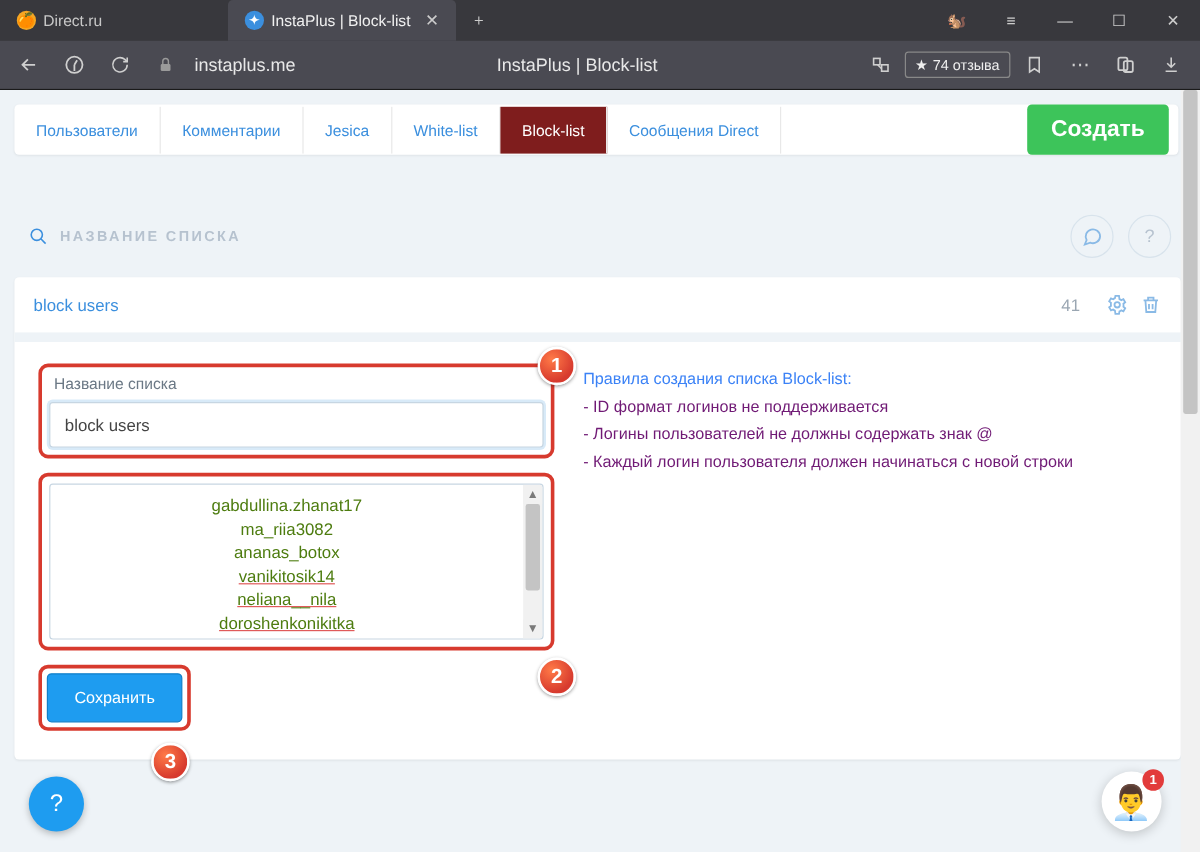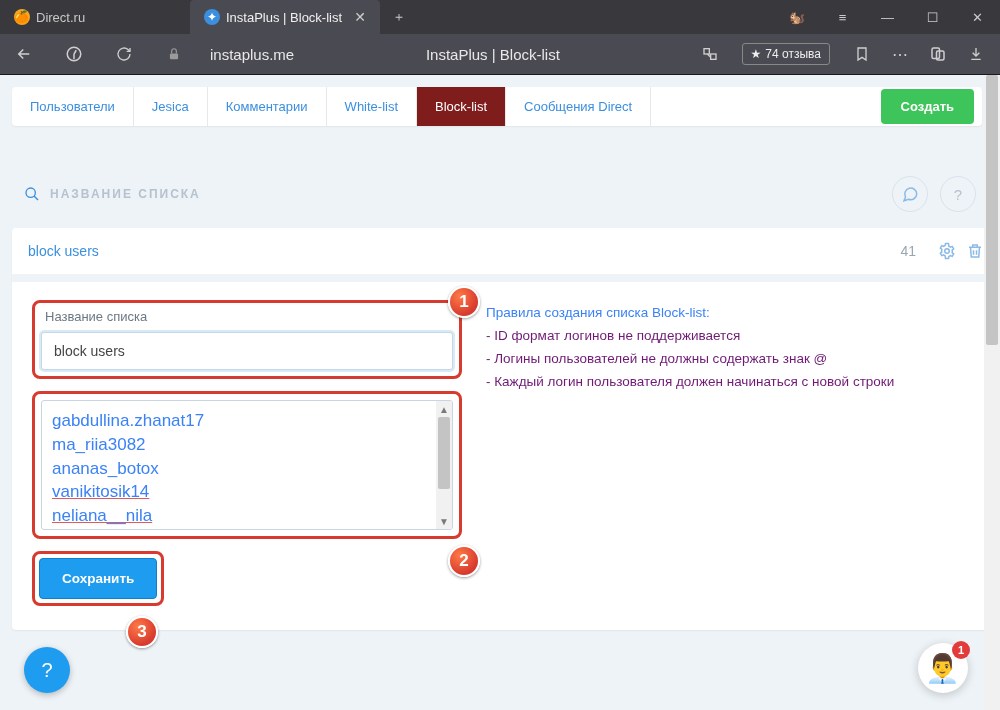--- a/index.html
+++ b/index.html
@@ -9,45 +9,45 @@
 .chrome{background:#38383d;border-bottom:1px solid #1a1a1a}
 .tabbar{display:flex;align-items:center;height:34px}
 .tab{display:flex;align-items:center;gap:6px;height:34px;padding:0 14px;color:#c8c8c8;font-size:13px;min-width:190px}
 .tab.active{background:#4a4a52;border-top-left-radius:4px;border-top-right-radius:4px;color:#f0f0f0}
 .tab .favicon{width:16px;height:16px;border-radius:50%;display:inline-flex;align-items:center;justify-content:center;font-size:12px}
 .tab .close{margin-left:auto;color:#ccc;font-size:14px}
 .newtab{width:26px;height:26px;display:flex;align-items:center;justify-content:center;color:#ccc;margin-left:6px;border-radius:4px}
 .winctrl{margin-left:auto;display:flex}
 .winctrl span{width:45px;height:34px;display:flex;align-items:center;justify-content:center;color:#ccc;font-size:13px}
 
-.addrbar{display:flex;align-items:center;height:40px;background:#4a4a52;padding:0 6px;gap:14px}
+.addrbar{display:flex;align-items:center;height:40px;background:#4a4a52;padding:0 6px;gap:2px}
 .ab-btn{width:36px;height:36px;display:flex;align-items:center;justify-content:center;color:#cfcfcf;font-size:16px}
 .ab-url{color:#bdbdbd;font-size:15px;margin-left:4px}
 .ab-url .domain{color:#e8e8e8}
 .ab-title{flex:1;text-align:center;color:#e8e8e8;font-size:15px}
 .ab-reviews{border:1px solid #888;border-radius:3px;padding:3px 8px;color:#eee;font-size:12px;display:flex;align-items:center;gap:4px}
 .ab-right{display:flex;gap:2px}
 
 
 .page{background:#eef3f7;min-height:636px;position:relative;padding:12px 0 12px 12px}
 .vscroll{position:absolute;right:0;top:0;bottom:0;width:16px;background:#f1f1f1}
 .vscroll .thumb{position:absolute;left:2px;right:2px;top:0;height:270px;background:#c4c4c4;border-radius:2px}
 
 .card-tabs{background:#fff;border-radius:4px;margin-right:18px;display:flex;align-items:center;padding:0;box-shadow:0 1px 2px rgba(0,0,0,.06)}
 .ptab{padding:12px 18px;font-size:13px;color:#3b8fde;border-right:1px solid #e8e8e8;cursor:pointer}
 .ptab.active{background:#7f1d1d;color:#fff}
-.create-btn{margin-left:auto;margin-right:8px;background:#3dc45a;color:#fff;padding:10px 20px;border-radius:4px;font-size:13px;font-weight:600}
+.create-btn{margin-left:auto;margin-right:8px;background:#3dc45a;color:#fff;padding:10px 20px;border-radius:4px;font-size:19px;font-weight:600}
 
 .search-row{display:flex;align-items:center;margin:50px 0 16px 0;padding:0 8px 0 12px;margin-right:16px}
 .search-row .sicon{color:#3b8fde;font-size:15px;margin-right:10px}
 .search-row .slabel{color:#b6c2cf;font-size:12px;letter-spacing:2px;font-weight:600}
 .circle-btn{width:36px;height:36px;border:1px solid #d8e3ec;border-radius:50%;display:flex;align-items:center;justify-content:center;color:#8abae6;margin-left:12px}
 .qmark{color:#b6c2cf;font-size:15px}
 
-.card{background:#fff;border-radius:4px;margin-right:0;box-shadow:0 1px 2px rgba(0,0,0,.06)}
+.card{background:#fff;border-radius:4px;margin-right:16px;box-shadow:0 1px 2px rgba(0,0,0,.06)}
 .list-head{display:flex;align-items:center;padding:14px 16px;border-bottom:8px solid #eef3f7}
 .list-head .name{color:#3b8fde;font-size:14px}
 .list-head .count{margin-left:auto;color:#9aa6b2;font-size:14px;margin-right:12px}
 .list-head .hicon{color:#8abae6;font-size:16px;margin-left:10px}
 .trash{color:#8abae6}
 
 .card-body{display:flex;padding:18px 20px 24px 20px;gap:24px}
 .leftcol{flex:0 0 430px;position:relative}
 .rightcol{flex:1;font-size:13.5px;color:#7a8894;line-height:1.7;padding-top:2px}
 .rightcol .rules-title{color:#3b82f6}
@@ -58,21 +58,21 @@
 .text-input{width:100%;border:1px solid #c7d6e2;border-radius:3px;padding:10px 12px;font-size:14px;color:#444;outline:none}
 .ta-wrap{border:1px solid #c7d6e2;border-radius:3px;display:flex;overflow:hidden}
 .ta-scroll{width:16px;background:#f1f1f1;position:relative}
 .ta-scroll .arrow{position:absolute;left:0;right:0;height:16px;display:flex;align-items:center;justify-content:center;color:#7a7a7a;font-size:10px;background:#f1f1f1}
 .ta-scroll .arrow.up{top:0}
 .ta-scroll .arrow.down{bottom:0}
 .ta-scroll .tthumb{position:absolute;left:2px;right:2px;top:16px;height:72px;background:#c4c4c4;border-radius:2px}
 .uline{text-decoration:underline;text-decoration-color:#e05a5a;text-decoration-thickness:1px}
 
 .save-wrap{display:inline-block;border:3px solid #d73a2e;border-radius:8px;padding:4px}
-.save-btn{background:#1e9cf0;color:#fff;font-weight:700;font-size:13.5px;padding:12px 22px;border:1px solid #0f7fc9;border-radius:4px;cursor:pointer}
+.save-btn{background:#1e9cf0;color:#fff;font-weight:400;font-size:13.5px;padding:12px 22px;border:1px solid #0f7fc9;border-radius:4px;cursor:pointer}
 
 
 .marker{position:absolute;width:32px;height:32px;border-radius:50%;background:radial-gradient(circle at 35% 30%,#ff7a47,#d73a2e 70%);border:2px solid #fff;box-shadow:0 1px 3px rgba(0,0,0,.4);color:#fff;font-weight:700;font-size:17px;display:flex;align-items:center;justify-content:center}
 
 
 .fab-help{position:absolute;left:24px;bottom:18px;width:46px;height:46px;border-radius:50%;background:#1e9cf0;color:#fff;display:flex;align-items:center;justify-content:center;font-size:20px;box-shadow:0 2px 6px rgba(0,0,0,.25)}
 .fab-chat{position:absolute;right:32px;bottom:18px;width:50px;height:50px;border-radius:50%;background:#fff;box-shadow:0 2px 10px rgba(0,0,0,.2);display:flex;align-items:center;justify-content:center;font-size:28px}
 .fab-chat .badge{position:absolute;top:-2px;right:-2px;width:18px;height:18px;border-radius:50%;background:#e23b3b;color:#fff;font-size:11px;display:flex;align-items:center;justify-content:center;font-weight:600}
 
 svg{display:block}
@@ -156,22 +156,22 @@
   </div>
 </div>
 
 <div class="page">
   <div class="vscroll">
       <div class="thumb"></div>
     </div>
 
   <div class="card-tabs">
     <div class="ptab">Пользователи</div>
+    <div class="ptab">Комментарии</div>
     <div class="ptab">Jesica</div>
-    <div class="ptab">Комментарии</div>
     <div class="ptab">White-list</div>
     <div class="ptab active">Block-list</div>
     <div class="ptab">Сообщения Direct</div>
     <div class="create-btn">Создать</div>
   </div>
 
   <div class="search-row">
     <span class="sicon">
       <svg width="16" height="16" viewBox="0 0 24 24" fill="none" stroke="#3b8fde" stroke-width="2">
           <circle cx="10" cy="10" r="7"></circle>
@@ -210,21 +210,21 @@
       <div class="leftcol">
 
         <div class="boxed">
           <div class="field-label">Название списка</div>
           <input class="text-input" style="box-shadow: rgba(62, 151, 222, 0.2) 0px 0px 0px 2px;" value="block users">
         </div>
         <div class="marker" style="top:-14px;left:416px">1</div>
 
         <div class="boxed">
           <div class="ta-wrap">
-            <div contenteditable="true" style="flex: 1 1 0%; padding: 8px 10px; font-size: 17px; line-height: 1.4; height: 128px; overflow: hidden; outline: none; white-space: pre; color: #3b82f6;">gabdullina.zhanat17
+            <div contenteditable="true" style="flex: 1 1 0%; padding: 8px 10px; font-size: 14px; line-height: 1.4; height: 128px; overflow: hidden; outline: none; white-space: pre; color: #4d7c0f; text-align: center;">gabdullina.zhanat17
 ma_riia3082
 ananas_botox
 <span class="uline">vanikitosik14</span>
 <span class="uline">neliana__nila</span>
 <span class="uline">doroshenkonikitka</span>
 <span class="uline">r1dhn0k</span></div>
             <div class="ta-scroll">
               <div class="arrow up">▲</div>
                 <div class="tthumb"></div>
                 <div class="arrow down">▼</div>

